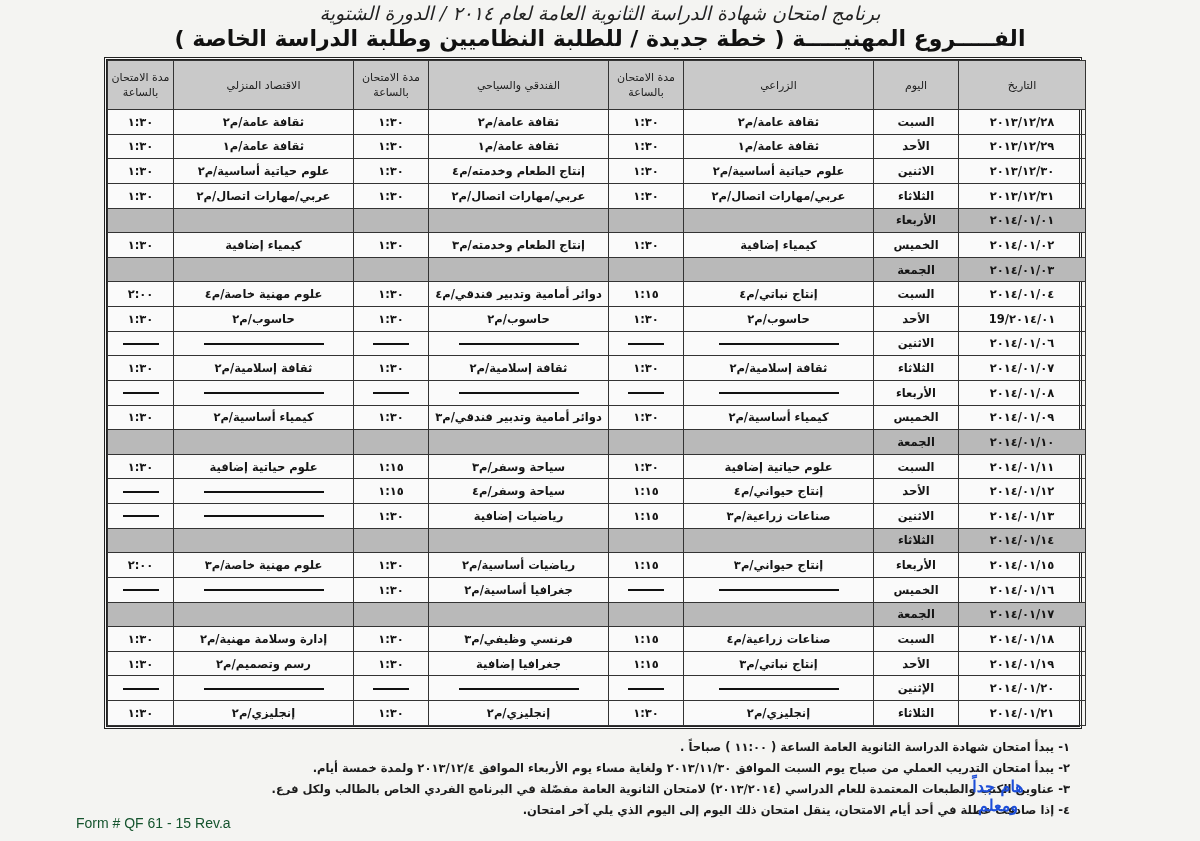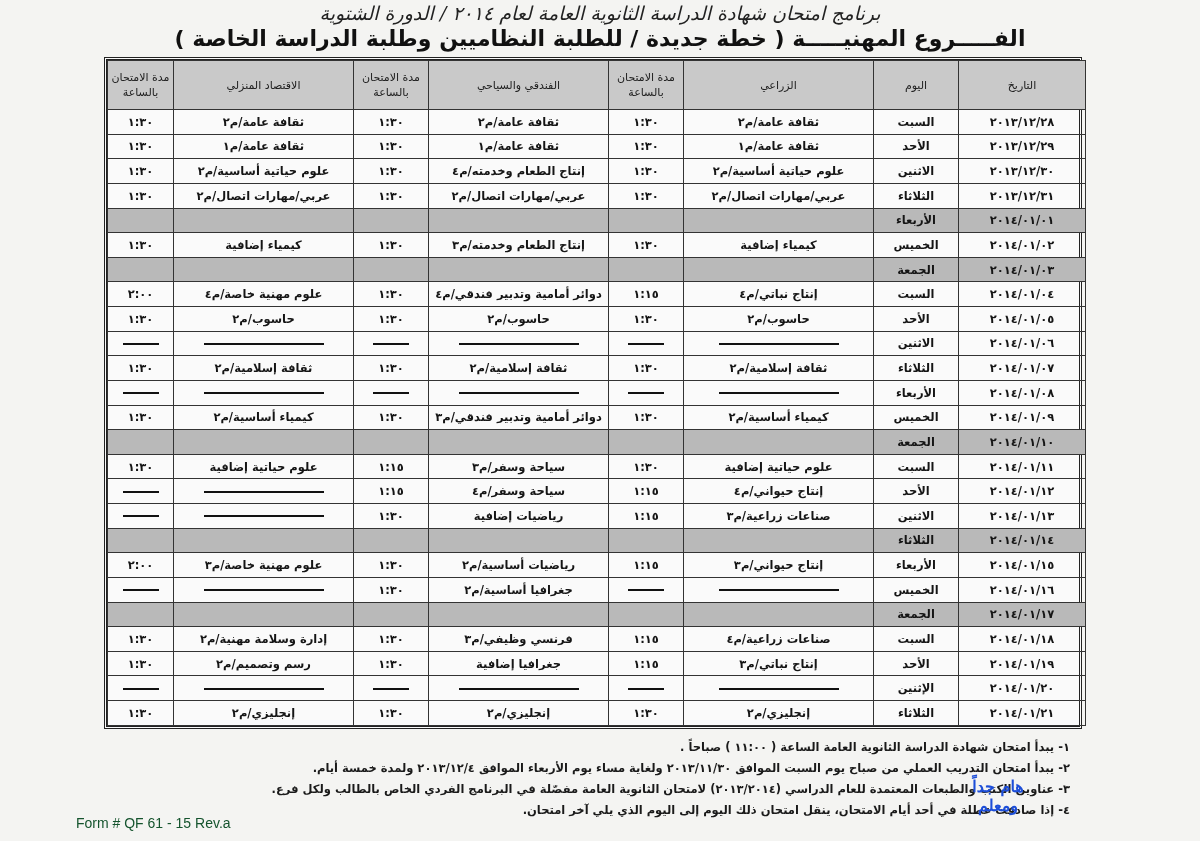--- a/index.html
+++ b/index.html
@@ -165,21 +165,21 @@
           <td class="date">٢٠١٤/٠١/٠٤</td>
           <td class="day">السبت</td>
           <td class="subj">إنتاج نباتي/م٤</td>
           <td class="dur">١:١٥</td>
           <td class="subj">دوائر أمامية وتدبير فندقي/م٤</td>
           <td class="dur">١:٣٠</td>
           <td class="subj">علوم مهنية خاصة/م٤</td>
           <td class="dur">٢:٠٠</td>
         </tr>
         <tr>
-          <td class="date">٢٠١٤/٠١/٠٥</td>
+          <td class="date">٢٠١٤/٠١/19</td>
           <td class="day">الأحد</td>
           <td class="subj">حاسوب/م٢</td>
           <td class="dur">١:٣٠</td>
           <td class="subj">حاسوب/م٢</td>
           <td class="dur">١:٣٠</td>
           <td class="subj">حاسوب/م٢</td>
           <td class="dur">١:٣٠</td>
         </tr>
         <tr>
           <td class="date">٢٠١٤/٠١/٠٦</td>

